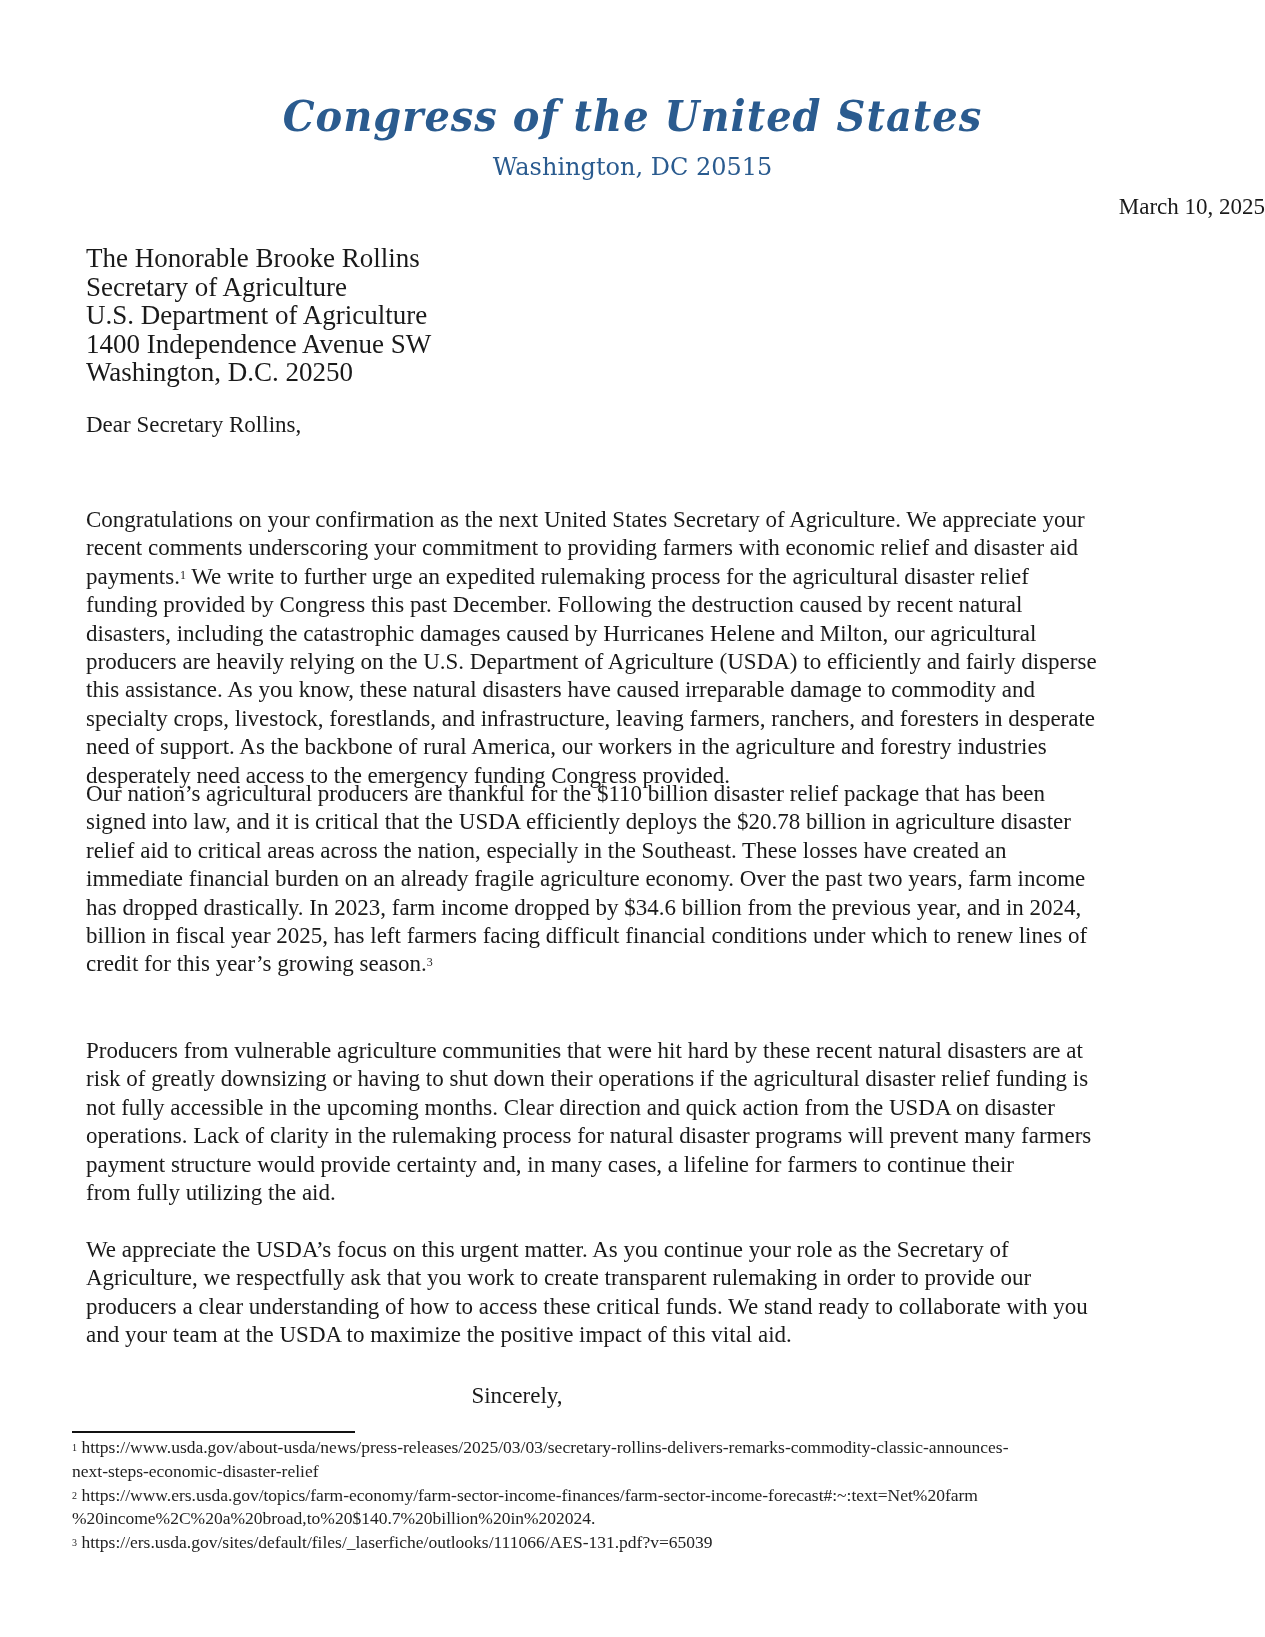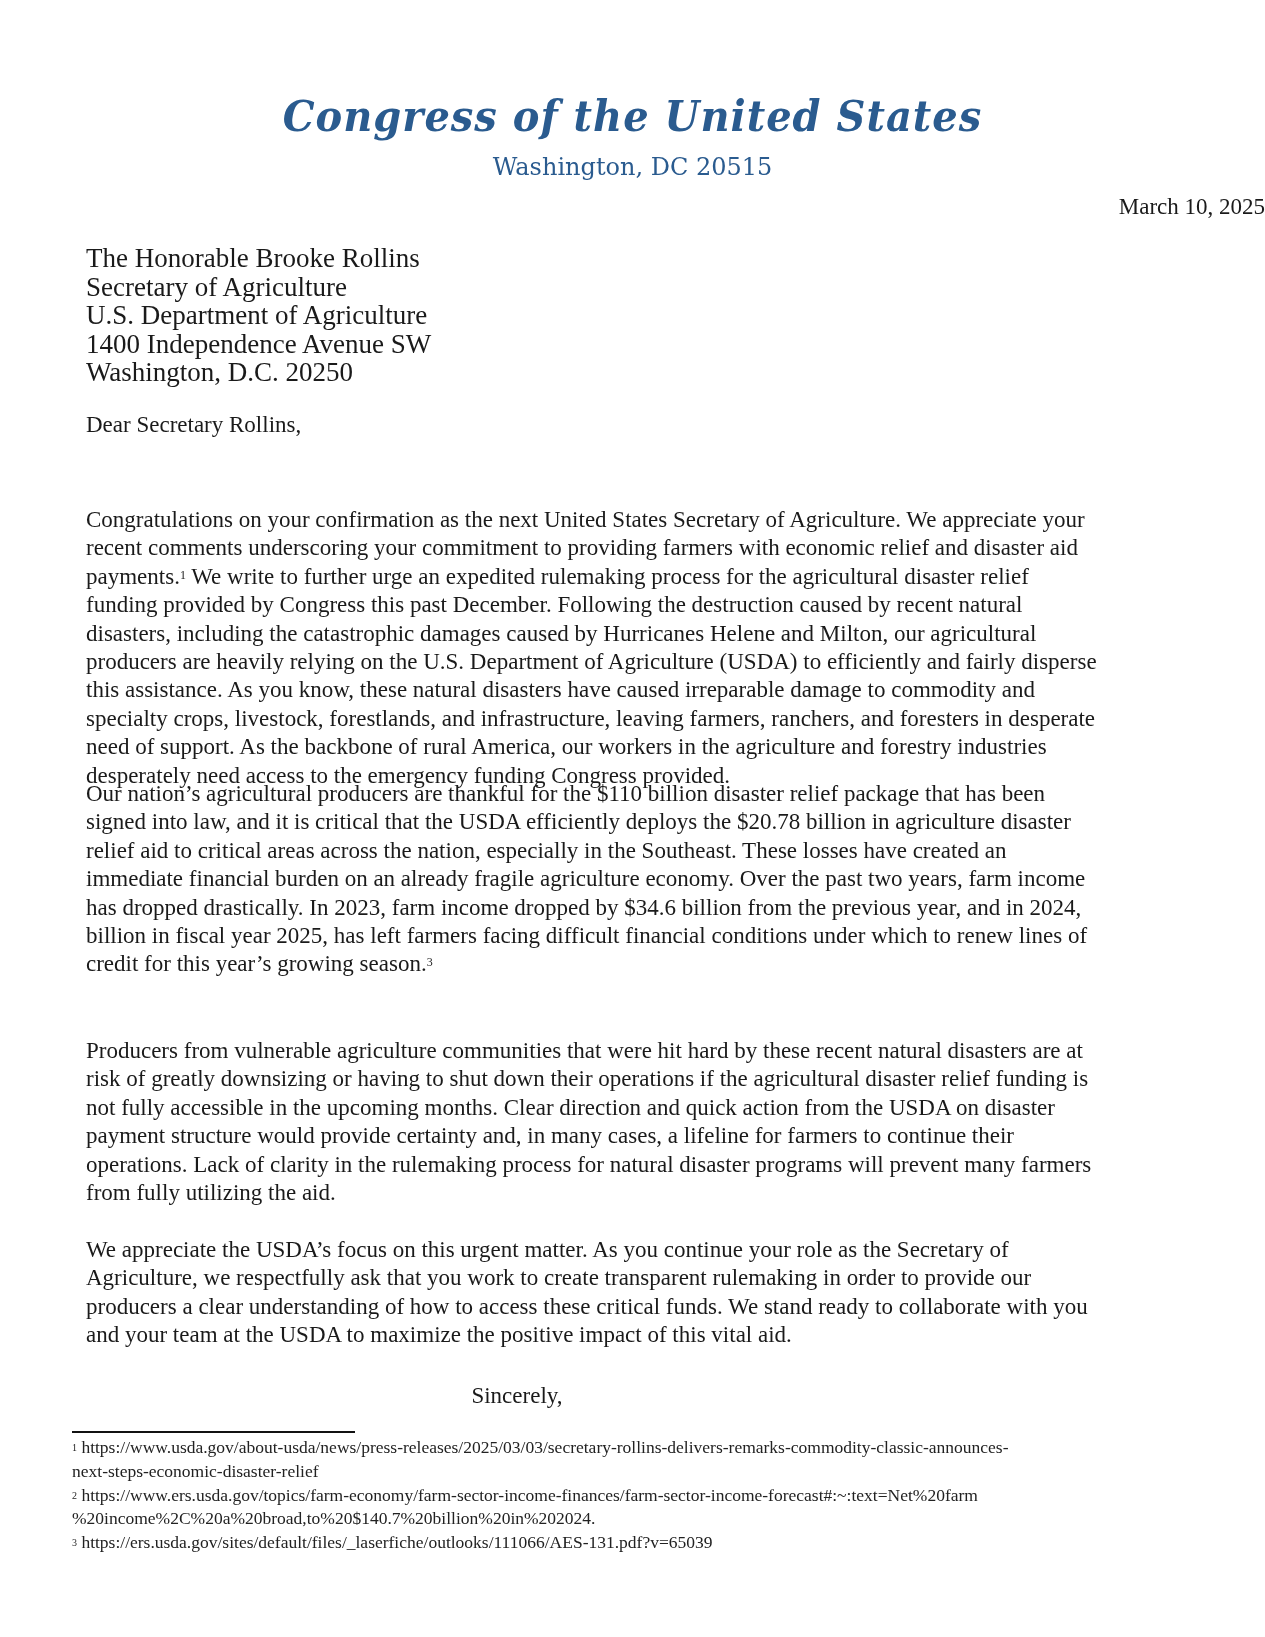--- a/index.html
+++ b/index.html
@@ -149,22 +149,22 @@
   <span class="ln">immediate financial burden on an already fragile agriculture economy. Over the past two years, farm income</span>
   <span class="ln">has dropped drastically. In 2023, farm income dropped by $34.6 billion from the previous year, and in 2024,</span>
   <span class="ln">billion in fiscal year 2025, has left farmers facing difficult financial conditions under which to renew lines of</span>
   <span class="ln"><span>credit for this year’s growing season.</span><sup>3</sup></span>
 </div>
 
 <div class="body-text p3">
   <span class="ln">Producers from vulnerable agriculture communities that were hit hard by these recent natural disasters are at</span>
   <span class="ln">risk of greatly downsizing or having to shut down their operations if the agricultural disaster relief funding is</span>
   <span class="ln">not fully accessible in the upcoming months. Clear direction and quick action from the USDA on disaster</span>
+  <span class="ln">operations. Lack of clarity in the rulemaking process for natural disaster programs will prevent many farmers</span>
   <span class="ln">payment structure would provide certainty and, in many cases, a lifeline for farmers to continue their</span>
-  <span class="ln">operations. Lack of clarity in the rulemaking process for natural disaster programs will prevent many farmers</span>
   <span class="ln">from fully utilizing the aid.</span>
 </div>
 
 <div class="body-text p4">
   <span class="ln">We appreciate the USDA’s focus on this urgent matter. As you continue your role as the Secretary of</span>
   <span class="ln">Agriculture, we respectfully ask that you work to create transparent rulemaking in order to provide our</span>
   <span class="ln">producers a clear understanding of how to access these critical funds. We stand ready to collaborate with you</span>
   <span class="ln">and your team at the USDA to maximize the positive impact of this vital aid.</span>
 </div>
 

